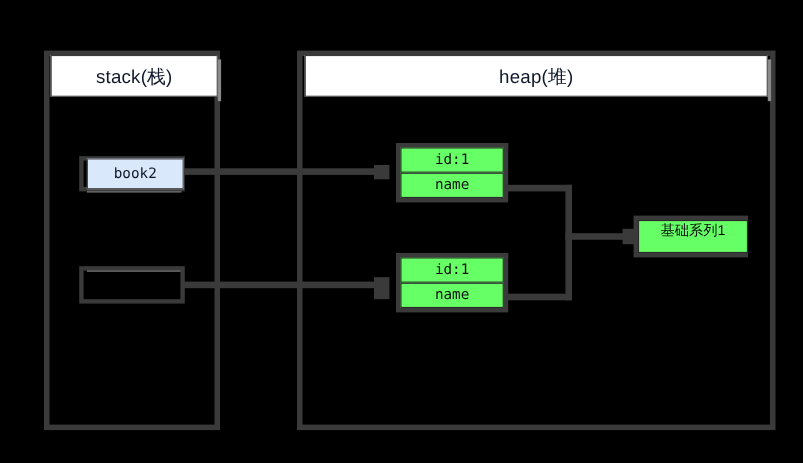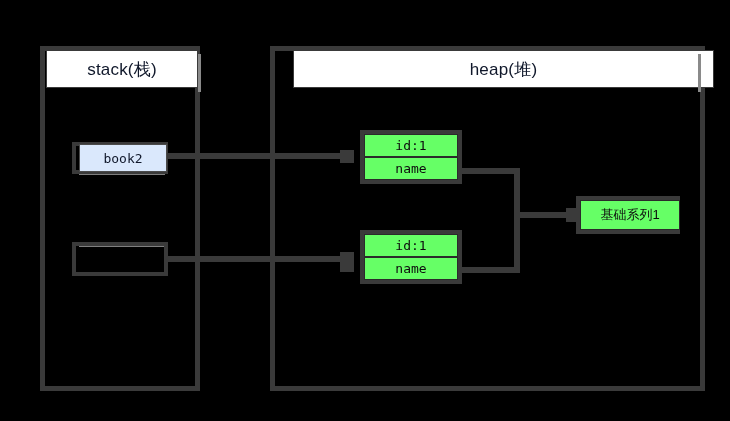--- a/index.html
+++ b/index.html
@@ -92,21 +92,21 @@
   }
 
   
   .leaf {
     position: absolute;
     background: #66ff66;
     border: 1px solid #2b2b2b;
     box-sizing: border-box;
     color: #0d0d0d;
     display: flex;
-    align-items: center;
+    align-items: flex-start;
     justify-content: center;
     font-size: 13px;
     z-index: 7;
   }
   .leaf-outline {
     position: absolute;
     border: 4px solid #3a3a3a;
     box-sizing: border-box;
     z-index: 6;
   }
@@ -123,21 +123,21 @@
 
 <div id="canvas">
 
   <div class="frame-body" style="left:40px; top:46px; width:160px; height:345px;"></div>
   <div class="frame-title" style="left:46px; top:50px; width:152px; height:38px;">
     <span>stack(栈)</span>
   </div>
   <div class="line" style="left:198px; top:54px; width:3px; height:38px; background:#8a8a8a;"></div>
 
   <div class="frame-body" style="left:270px; top:46px; width:435px; height:345px;"></div>
-  <div class="frame-title" style="left:277px; top:50px; width:421px; height:38px;margin-left:16px;">
+  <div class="frame-title" style="left:277px; top:50px; width:421px; height:38px;">
     <span>heap(堆)</span>
   </div>
   <div class="line" style="left:698px; top:54px; width:3px; height:38px; background:#8a8a8a;"></div>
 
   <div class="line" style="left:166px; top:153px; width:180px; height:6px;"></div>
   <div class="stub" style="left:340px; top:150px; width:14px; height:13px;"></div>
 
   <div class="line" style="left:166px; top:256px; width:180px; height:6px;"></div>
   <div class="stub" style="left:340px; top:252px; width:14px; height:20px;"></div>
 

